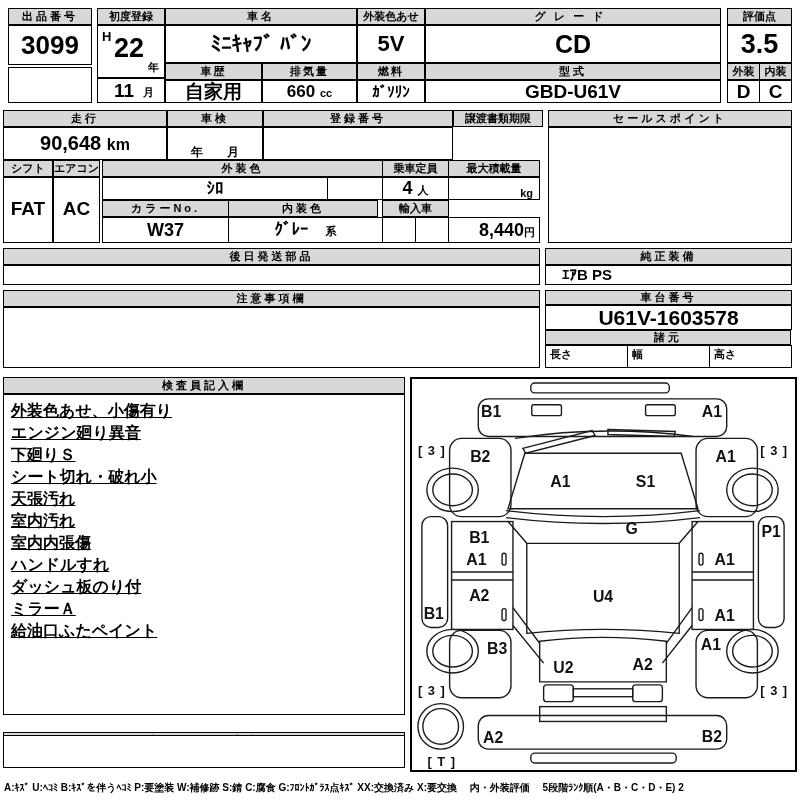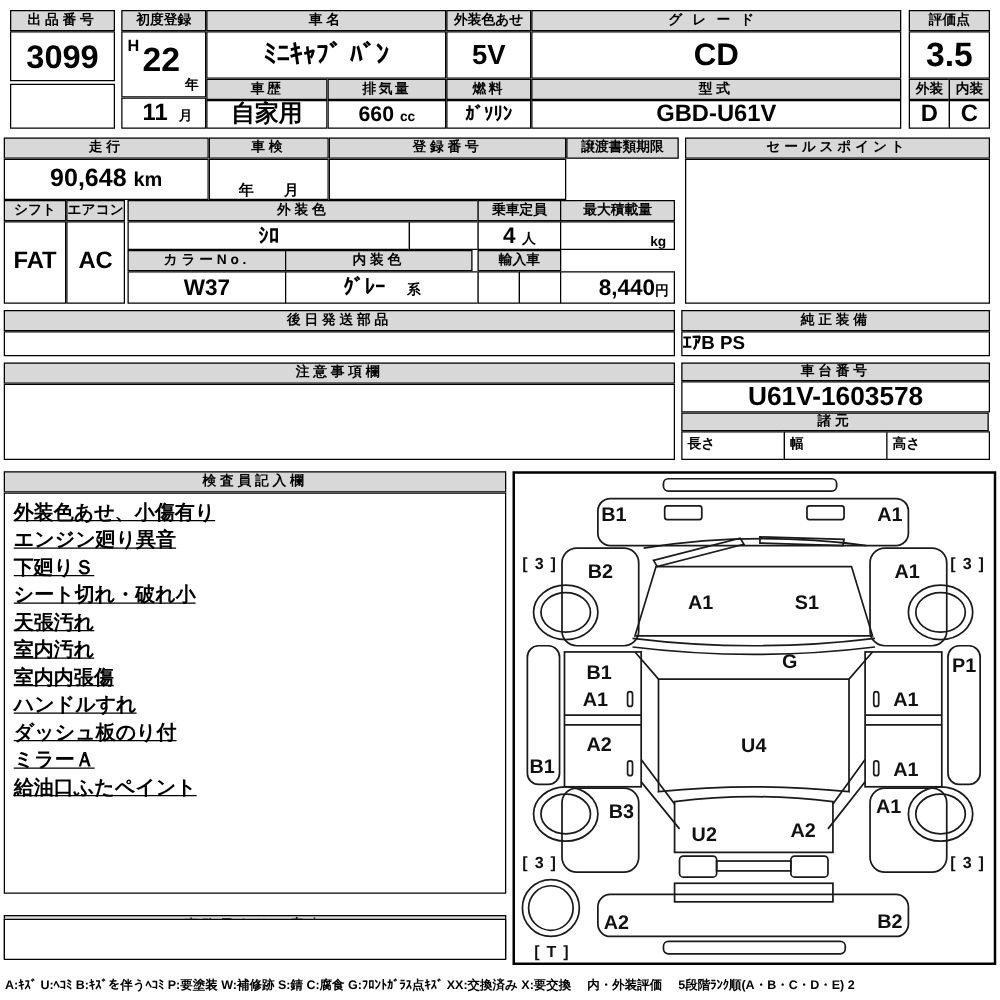--- a/index.html
+++ b/index.html
@@ -106,21 +106,21 @@
   <div class="cell" style="left:382px;top:217px;width:34px;height:26px;"></div>
   <div class="cell" style="left:415px;top:217px;width:34px;height:26px;"></div>
   <div class="cell hdr tight" style="left:448px;top:200px;width:92px;height:17px;margin-top:24px;">リサイクル預託金</div>
   <div class="cell val" style="left:448px;top:217px;width:92px;height:26px;text-align:right;padding-right:4px;font-size:18px;line-height:24px;">
     <span>8,440</span><span class="unit">円</span>
   </div>
 
   <div class="cell hdr" style="left:3px;top:248px;width:537px;height:17px;">後日発送部品</div>
   <div class="cell" style="left:3px;top:265px;width:537px;height:20px;"></div>
   <div class="cell hdr" style="left:545px;top:248px;width:247px;height:17px;">純正装備</div>
-  <div class="cell" style="left:545px;top:265px;width:247px;height:20px;font-size:15px;font-weight:bold;line-height:18px;padding-left:0;">ｴｱB PS</div>
+  <div class="cell" style="left:545px;top:265px;width:247px;height:20px;font-size:15px;font-weight:bold;line-height:18px;padding-left:16px;">ｴｱB PS</div>
 
   <div class="cell hdr" style="left:3px;top:290px;width:537px;height:17px;">注意事項欄</div>
   <div class="cell" style="left:3px;top:307px;width:537px;height:61px;"></div>
   <div class="cell hdr" style="left:545px;top:290px;width:247px;height:15px;line-height:13px;">車台番号</div>
   <div class="cell val" style="left:545px;top:305px;width:247px;height:25px;font-size:21px;line-height:23px;">U61V-1603578</div>
   <div class="cell hdr" style="left:545px;top:330px;width:246px;height:15px;line-height:13px;">諸元</div>
   <div class="cell" style="left:545px;top:345px;width:83px;height:23px;">
     <span class="spec-lab">長さ</span>
   </div>
   <div class="cell" style="left:627px;top:345px;width:83px;height:23px;">

